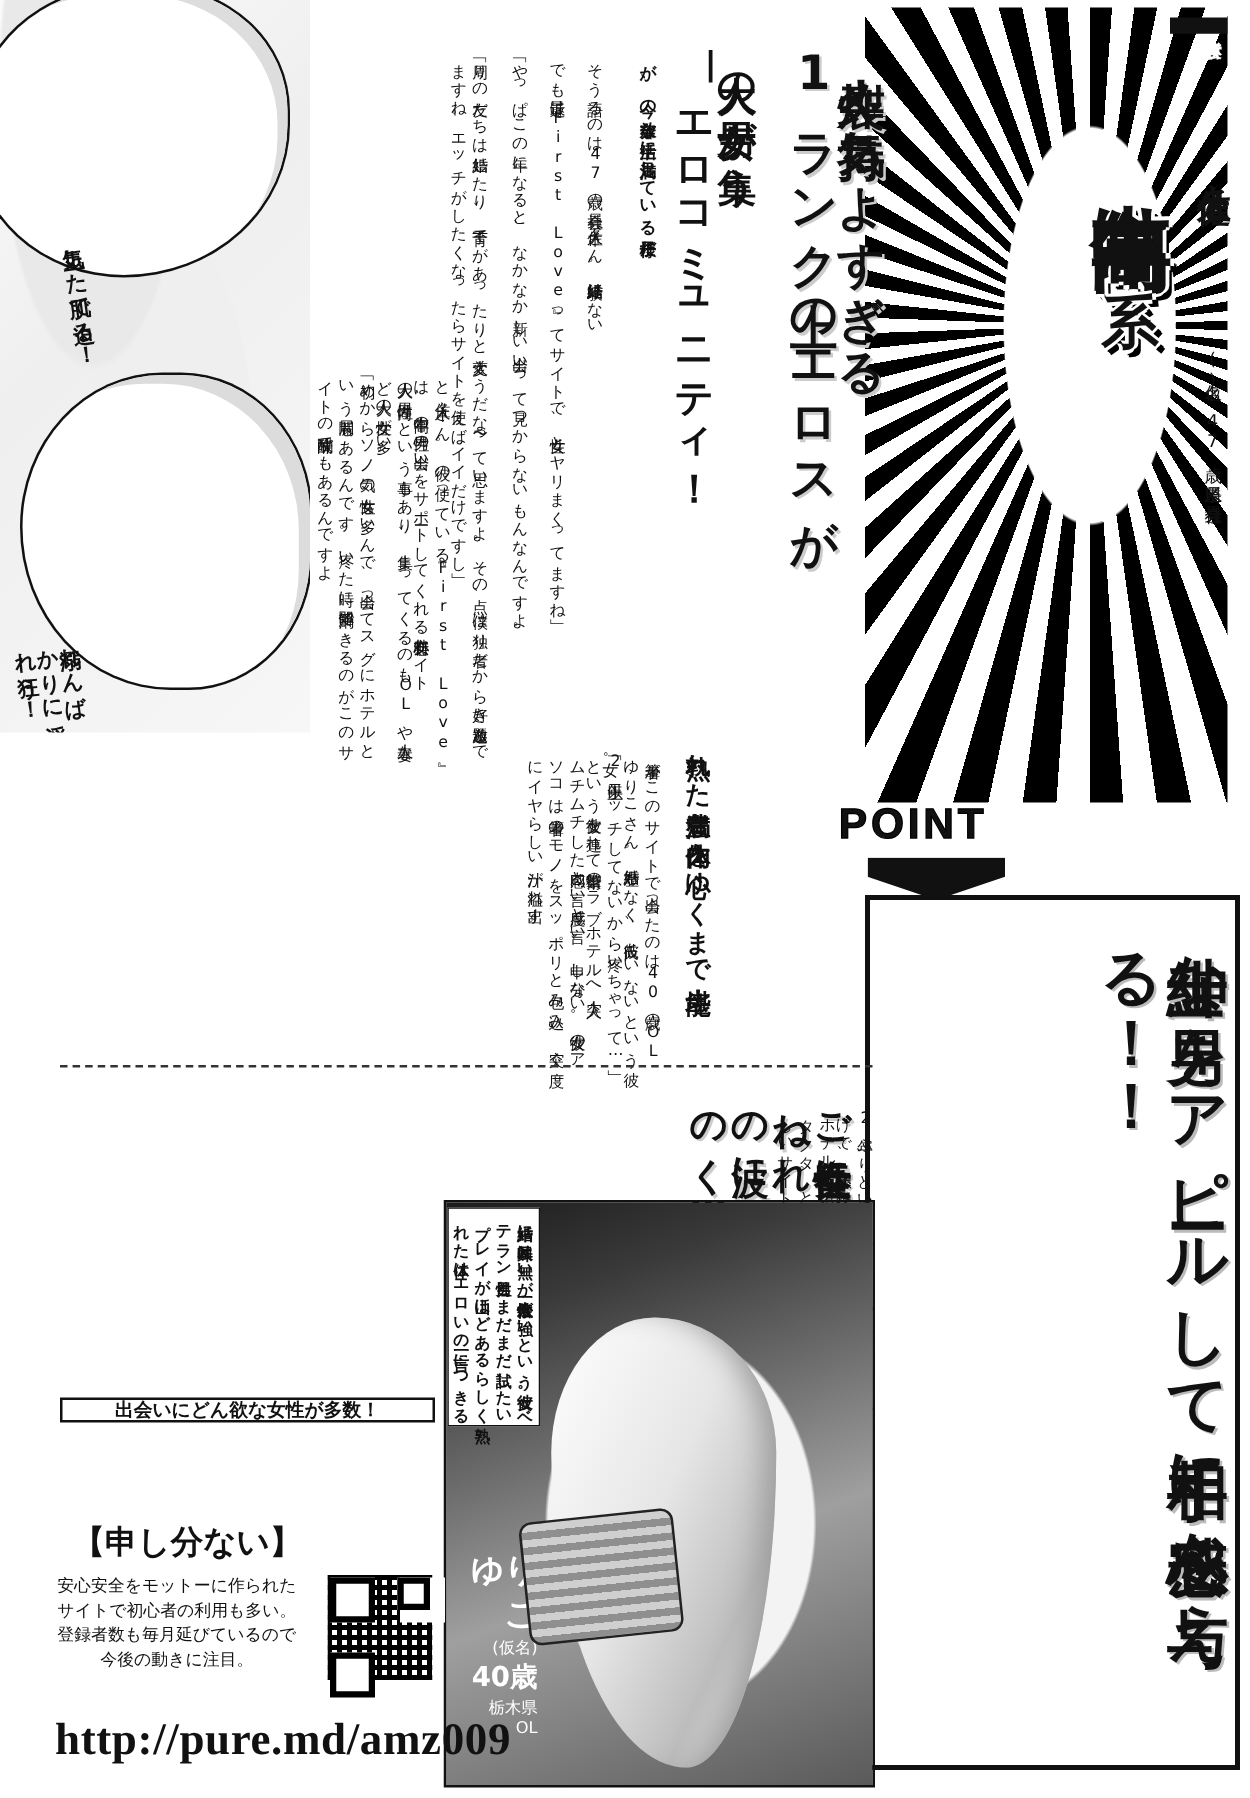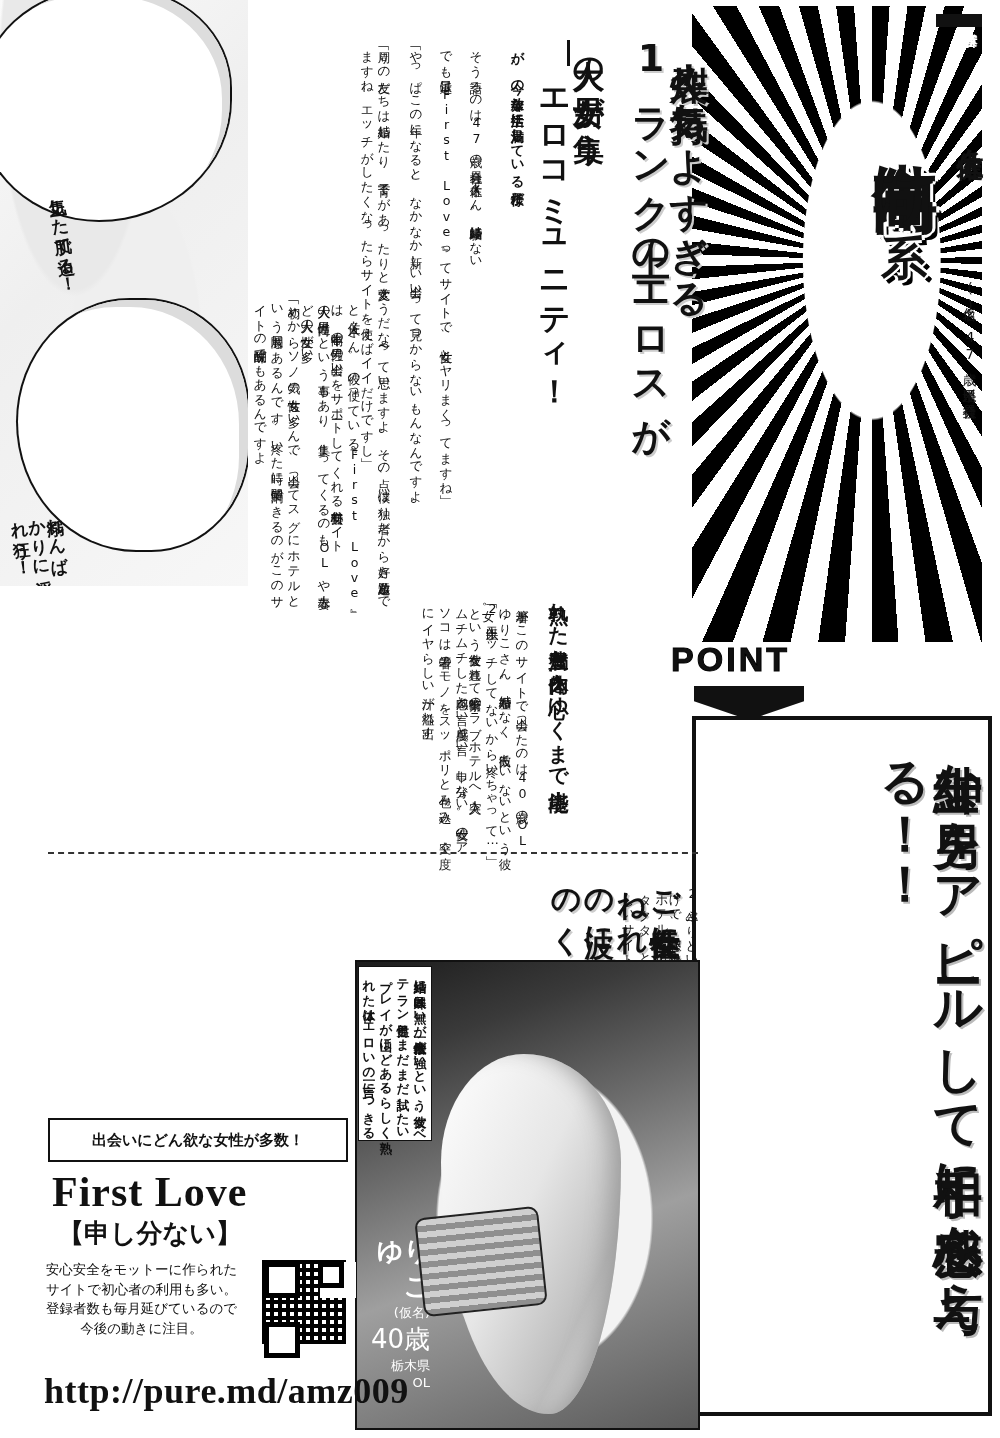--- a/index.html
+++ b/index.html
@@ -253,26 +253,26 @@
     background:#fff;
     padding:4px 2px;
     border:1px solid #111;
   }
   .low-name {
     position:absolute; right:268px; bottom:38px;
     text-align:right;
   }
   .low-name .nm { font-size:26px; font-weight:bold; color:#fff; }
   .low-name .kn { font-size:13px; color:#fff; }
-  .low-name .ag { font-size:26px; font-weight:normal; color:#fff; }
+  .low-name .ag { font-size:22px; font-weight:bold; color:#fff; }
   .low-name .pf { font-size:13px; color:#fff; }
 
   
   .ad-strip {
-    position:absolute; left:48px; top:1118px; width:300px; height:44px;
+    position:absolute; left:48px; top:1118px; width:300px; height:20px;
     border:2px solid #111;
     display:flex; align-items:center; justify-content:center;
     font-size:15px; font-weight:bold;
   }
   .ad-title {
     position:absolute; left:52px; top:1168px;
     font-family:"Liberation Serif", serif;
     font-size:42px; font-weight:bold; letter-spacing:1px;
   }
   .ad-sub {
@@ -377,21 +377,20 @@
       <div class="nm">ゆりこ</div>
       <div class="kn">(仮名)</div>
       <div class="ag">40歳</div>
       <div class="pf">栃木県</div>
       <div class="pf">OL</div>
     </div>
   </div>
   <div class="low-cap v">結婚に興味は無いが人一倍性欲が強いという彼女。ベテラン男性とまだまだ試したいプレイが山ほどあるらしく熟れた体はエロいの一言につきる</div>
 
   <div class="ad-strip">出会いにどん欲な女性が多数！</div>
-  <div class="ad-title">First Love</div>
   <div class="ad-sub">【申し分ない】</div>
   <div class="ad-body">安心安全をモットーに作られたサイトで初心者の利用も多い。登録者数も毎月延びているので今後の動きに注目。</div>
   <div class="ad-url">http://pure.md/amz009</div>
   <div class="qr">
       <span class="qr-eye3"></span>
     </div>
 
   <div class="frame"></div>
 </div>
 

